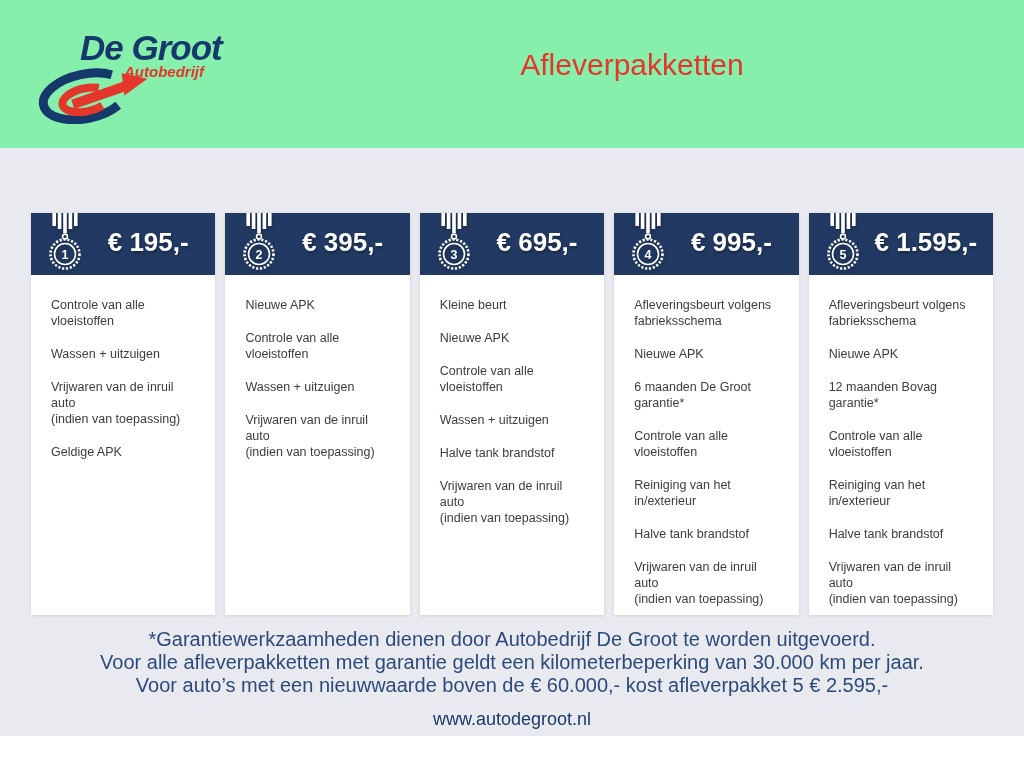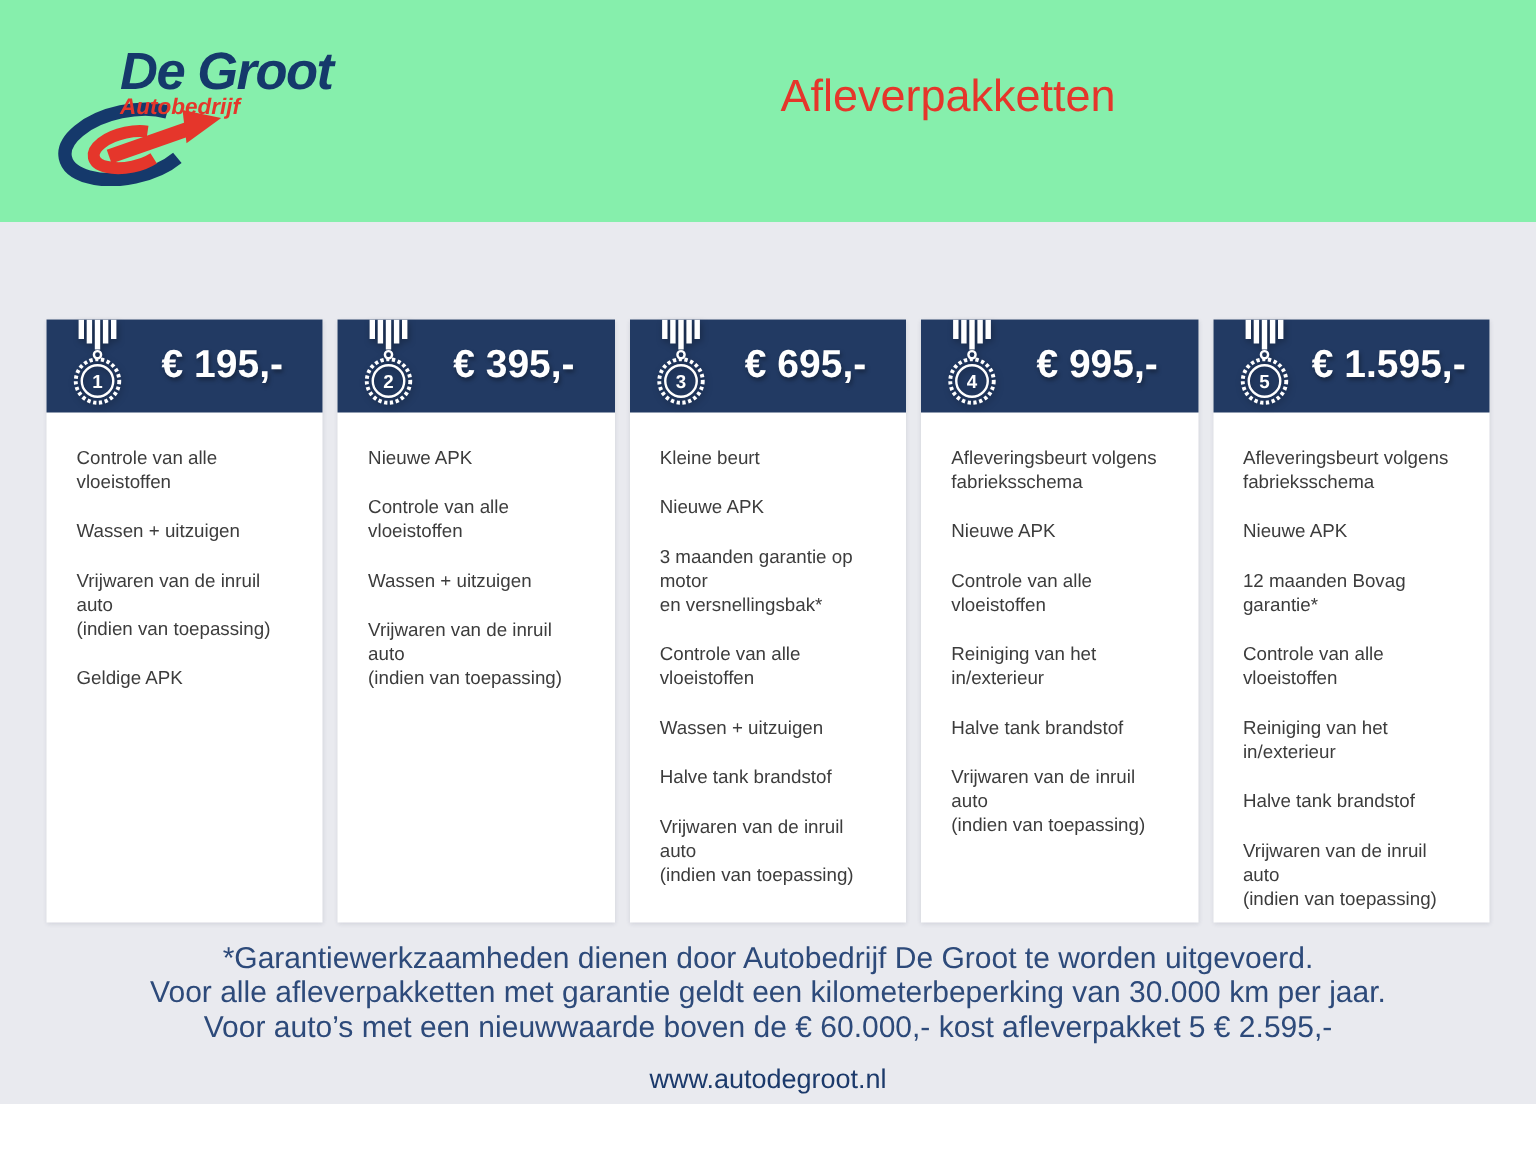--- a/index.html
+++ b/index.html
@@ -17,21 +17,21 @@
   .page{width:1024px;height:768px;background:#fff;}
 
   
   .header{height:148px;background:#86efac;display:flex;align-items:center;padding-left:40px;}
   .logo{position:relative;width:200px;height:100px;flex:0 0 auto;}
   .logo-swoosh{position:absolute;left:-8px;top:36px;width:126px;height:64px;}
   .logo-text{position:absolute;left:40px;top:4px;width:168px;}
   .logo-name{font-size:35px;font-weight:bold;font-style:italic;color:var(--logo-blue);
     letter-spacing:-1px;white-space:nowrap;}
   .logo-sub{font-size:15px;font-weight:bold;font-style:italic;color:var(--red);
-    text-align:left;margin-top:-5px;}
+    text-align:center;margin-top:-5px;}
   .header-title{flex:1;text-align:center;color:var(--red);font-size:30px;
     font-weight:400;letter-spacing:0px;padding-bottom:18px;}
 
   
   .main{background:var(--bg);height:588px;padding:65px 31px 0;}
   .packages-row{display:flex;gap:10px;}
   .pkg-card{flex:1;background:#fff;box-shadow:0 1px 3px rgba(30,40,70,.12);}
   .pkg-header{background:var(--navy);height:62px;display:flex;align-items:flex-start;}
   .pkg-header svg{margin-left:12px;flex:0 0 auto;
     filter:drop-shadow(1px 2px 2px rgba(0,0,0,.30));}
@@ -141,22 +141,20 @@
         <circle cx="22" cy="41" r="10.5" fill="none" stroke="#fff" stroke-width="1.6"></circle>
         <text x="22" y="45.5" text-anchor="middle" fill="#fff" font-family="Liberation Sans, sans-serif" font-size="12.5" font-weight="bold">3</text>
       </svg>
       <span class="pkg-price">€ 695,-</span>
     </div>
     <div class="pkg-body">
       <ul class="pkg-features">
 
       <li>Kleine beurt</li>
               <li>Nieuwe APK</li>
-              <li>3 maanden garantie op motor
-en versnellingsbak*</li>
               <li>Controle van alle vloeistoffen</li>
               <li>Wassen + uitzuigen</li>
               <li>Halve tank brandstof</li>
               <li>Vrijwaren van de inruil auto
 (indien van toepassing)</li>
             </ul>
     </div>
   </div>
 
   <div class="pkg-card">
@@ -173,20 +171,21 @@
         <text x="22" y="45.5" text-anchor="middle" fill="#fff" font-family="Liberation Sans, sans-serif" font-size="12.5" font-weight="bold">4</text>
       </svg>
       <span class="pkg-price">€ 995,-</span>
     </div>
     <div class="pkg-body">
       <ul class="pkg-features">
 
       <li>Afleveringsbeurt volgens
 fabrieksschema</li>
               <li>Nieuwe APK</li>
+              <li>6 maanden De Groot garantie*</li>
               <li>Controle van alle vloeistoffen</li>
               <li>Reiniging van het in/exterieur</li>
               <li>Halve tank brandstof</li>
               <li>Vrijwaren van de inruil auto
 (indien van toepassing)</li>
             </ul>
     </div>
   </div>
 
   <div class="pkg-card">

